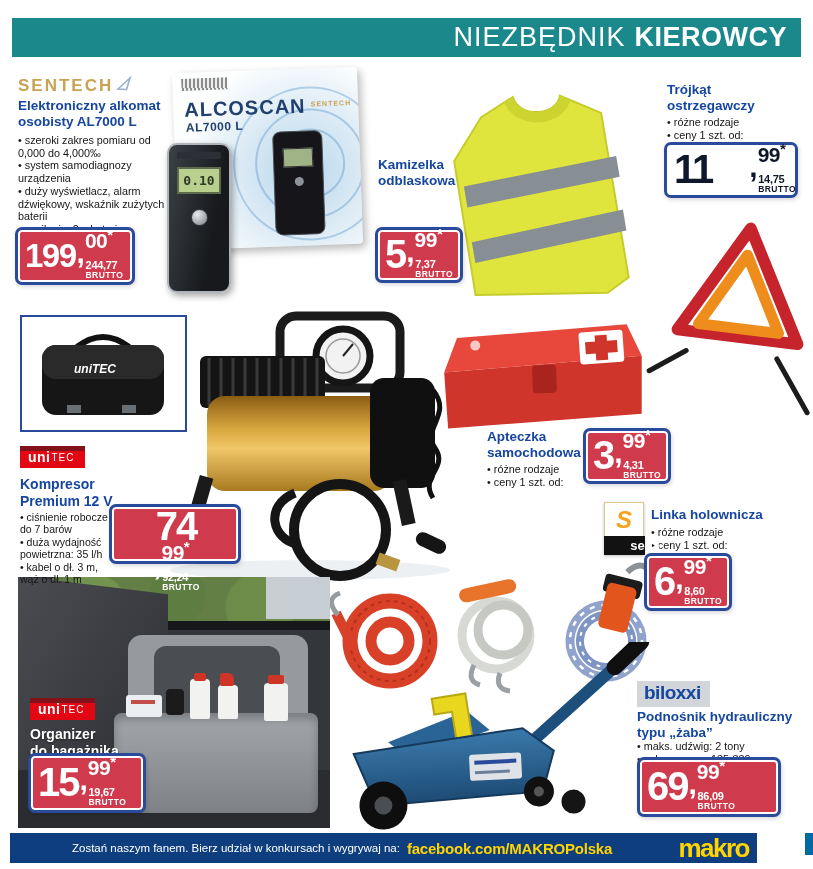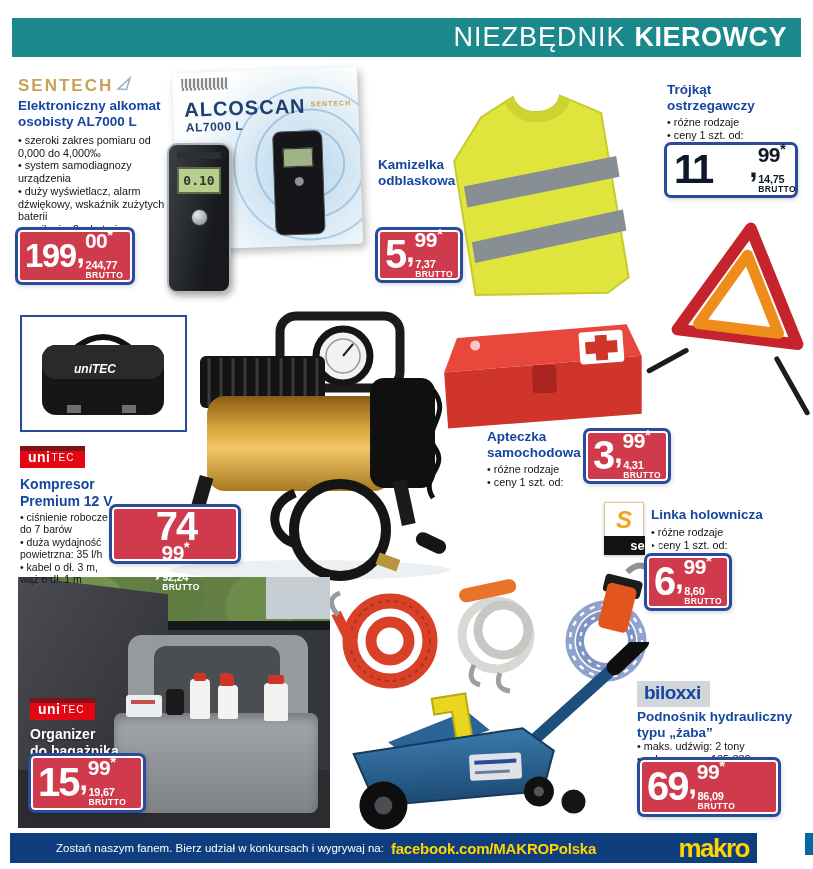--- a/index.html
+++ b/index.html
@@ -86,21 +86,21 @@
   .org-bin{position:absolute;left:96px;top:136px;width:204px;height:100px;background:linear-gradient(#a3a6ab,#7e8186);
            border-radius:8px;box-shadow:inset 0 6px 8px rgba(0,0,0,.25);}
   .bottle{position:absolute;background:#f2f3f0;border-radius:4px 4px 2px 2px;}
   .cap{position:absolute;background:#cf3527;border-radius:2px;}
   .tissue{position:absolute;left:108px;top:118px;width:36px;height:22px;background:#eceff1;border-radius:3px;}
   .tissue i{position:absolute;left:5px;top:5px;width:24px;height:4px;background:#c34f4a;}
   .jar{position:absolute;left:148px;top:112px;width:18px;height:26px;background:#1b1b1b;border-radius:4px;}
 
   
   .footer-bar{position:absolute;left:10px;top:833px;width:747px;height:30px;background:#0e3e7d;
-              display:flex;align-items:center;padding-left:46px;box-sizing:border-box;z-index:6;}
+              display:flex;align-items:center;padding-left:62px;box-sizing:border-box;z-index:6;}
   .f-text{color:#fff;font-size:11.5px;}
   .f-link{color:#ffd400;font-weight:bold;font-size:15px;margin-left:7px;letter-spacing:-0.2px;}
   .makro{position:absolute;right:8px;top:0;height:30px;display:flex;align-items:center;
          color:#ffd400;font-weight:bold;font-size:26px;letter-spacing:-1.5px;}
   .page-box{position:absolute;left:805px;top:833px;width:36px;height:22px;background:#0369a1;color:#fff;
             display:flex;align-items:center;justify-content:center;font-size:12px;z-index:6;}
 
   .inset{position:absolute;left:20px;top:315px;width:167px;height:117px;background:#fff;border:2px solid #2a4b9b;
          box-sizing:border-box;z-index:2;}
   .wh{color:#fff !important;}

